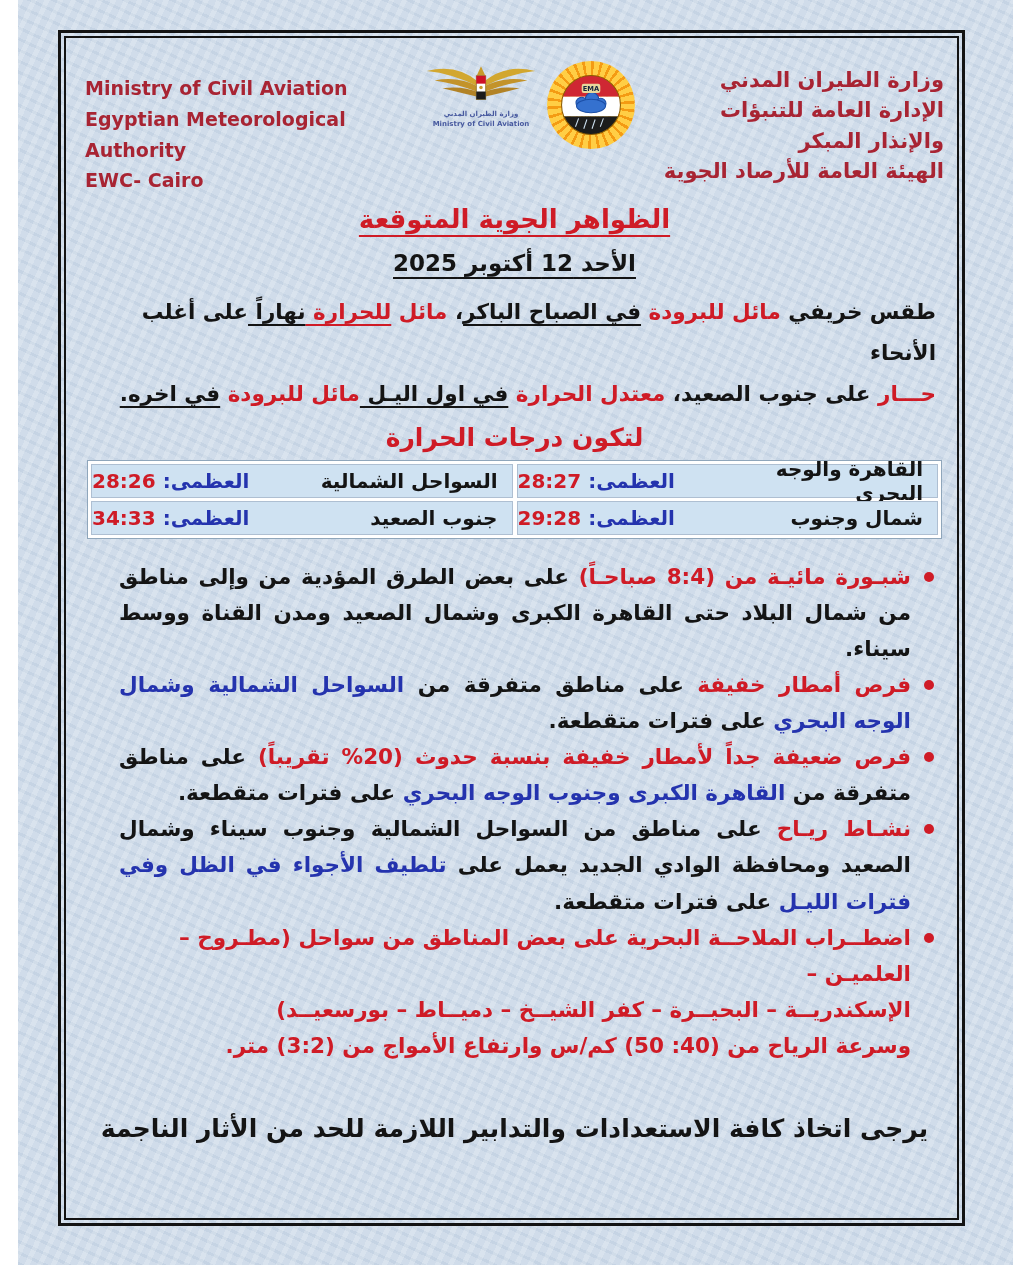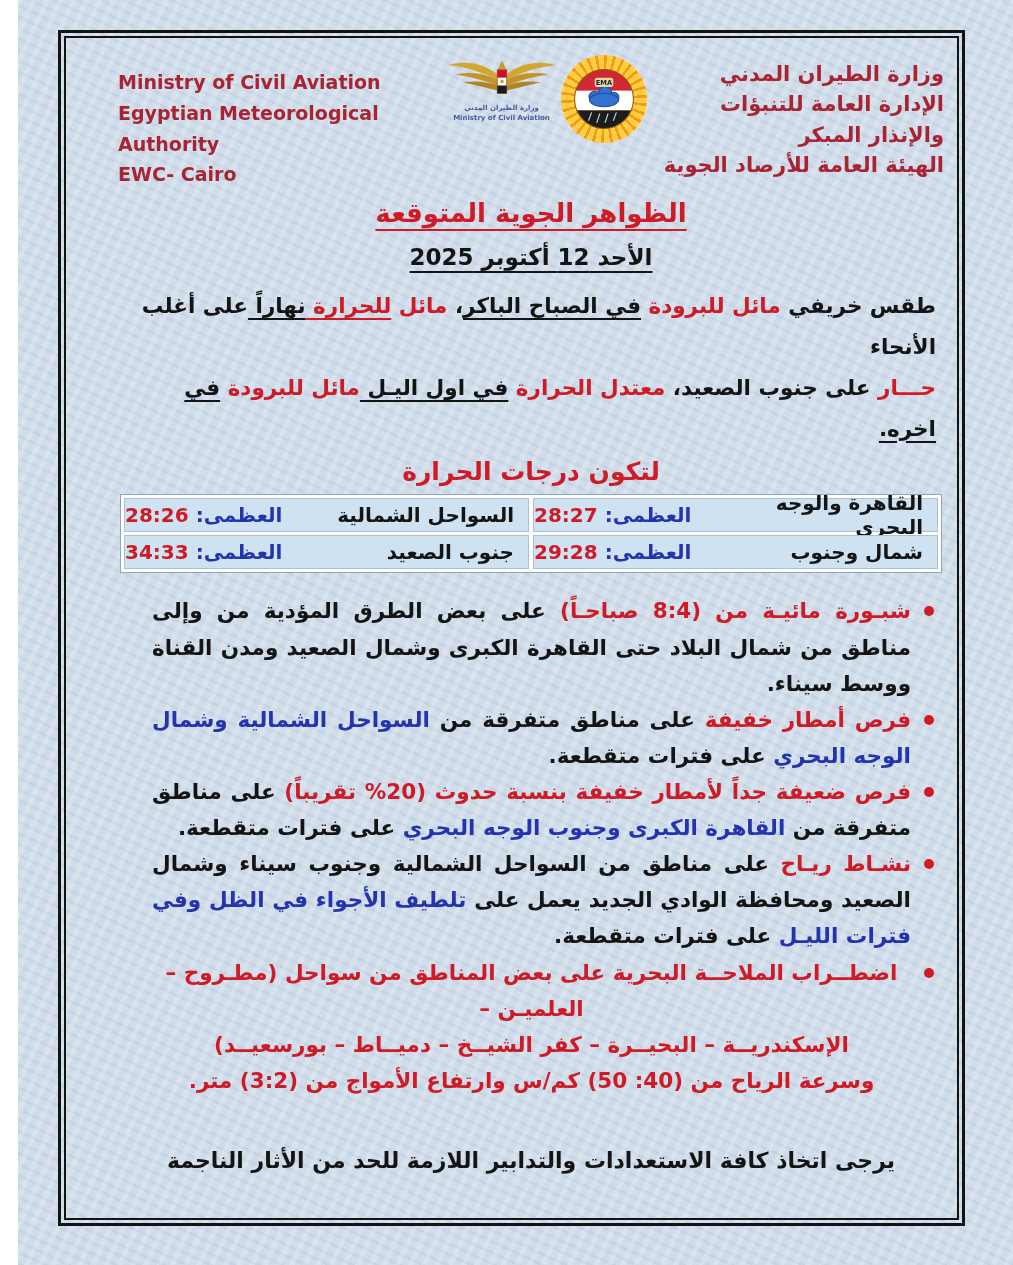--- a/index.html
+++ b/index.html
@@ -15,21 +15,21 @@
   .canvas{position:relative;width:1013px;height:1265px;background:#ffffff;overflow:hidden;font-weight:bold;}
   .bg{
     position:absolute;left:18px;top:0;width:995px;height:1265px;
     background:
       repeating-linear-gradient(115deg, rgba(255,255,255,.20) 0 5px, rgba(255,255,255,0) 5px 12px),
       repeating-linear-gradient(25deg, rgba(170,190,212,.28) 0 3px, rgba(170,190,212,0) 3px 10px),
       var(--page-bg);
   }
   .frame{position:absolute;left:58px;top:30px;width:907px;height:1196px;border:3px solid #131313;}
   .frame::after{content:"";position:absolute;inset:3px;border:2px solid #131313;pointer-events:none;}
-  .frame-inner{height:100%;padding:20px 18px 0 24px;overflow:hidden;margin-left:33px;}
+  .frame-inner{height:100%;padding:26px 18px 0 24px;overflow:hidden;}
 
   
   .header{display:flex;justify-content:space-between;align-items:flex-start;}
   .en-block{color:var(--hdr-red);font-size:19px;line-height:1.62;padding-top:14px;width:330px;}
   .ar-block{color:var(--hdr-red);font-size:21px;line-height:1.45;text-align:right;width:302px;padding-top:6px;}
   .logo-wrap{display:flex;flex-direction:column;align-items:center;margin-top:4px;}
   .logo-caption{font-size:7px;color:#47599f;text-align:center;line-height:1.25;margin-top:1px;}
   .ema-sun{width:88px;height:88px;border-radius:50%;margin-top:2px;
     background:repeating-conic-gradient(#f49b13 0deg 4deg,#ffce45 4deg 12deg);
     display:flex;align-items:center;justify-content:center;}
@@ -52,31 +52,31 @@
   .thalf{direction:rtl;flex:1;background:var(--panel);border:1px solid #aebfd2;display:flex;align-items:center;height:34px;}
   .tregion{flex:1.12;padding-right:14px;color:var(--ink);font-size:20px;text-align:right;}
   .tvalue{flex:1;text-align:left;font-size:20px;direction:rtl;}
   .tlabel{color:var(--blue);}
   .tnum{color:var(--red);}
 
   
   .bullets{direction:rtl;margin-top:20px;padding:0 10px 0 34px;display:flex;flex-direction:column;}
   .bullet{display:flex;gap:13px;font-size:21.5px;line-height:1.68;}
   .bullet-text{flex:1;text-align:justify;}
-  .bullet-text.center{text-align:center;}
+  .bullet-text.center{text-align:right;}
   .dot{width:10px;height:10px;border-radius:50%;background:var(--red);margin-top:13px;flex:0 0 auto;}
 
   .sg-black{color:var(--ink);}
   .sg-red{color:var(--red);}
   .sg-blue{color:var(--blue);}
   .u{text-decoration:underline;text-decoration-thickness:2px;text-underline-offset:5px;}
 
   
   .footer{margin-top:42px;direction:rtl;}
-  .f-black{color:var(--ink);text-align:center;font-size:22px;line-height:1.85;}
+  .f-black{color:var(--ink);text-align:center;font-size:25px;line-height:1.85;}
 </style>
 </head>
 <body>
 
 <div class="canvas">
   <div class="bg"></div>
   <div class="frame">
     <div class="frame-inner">
 
       <div class="header">

